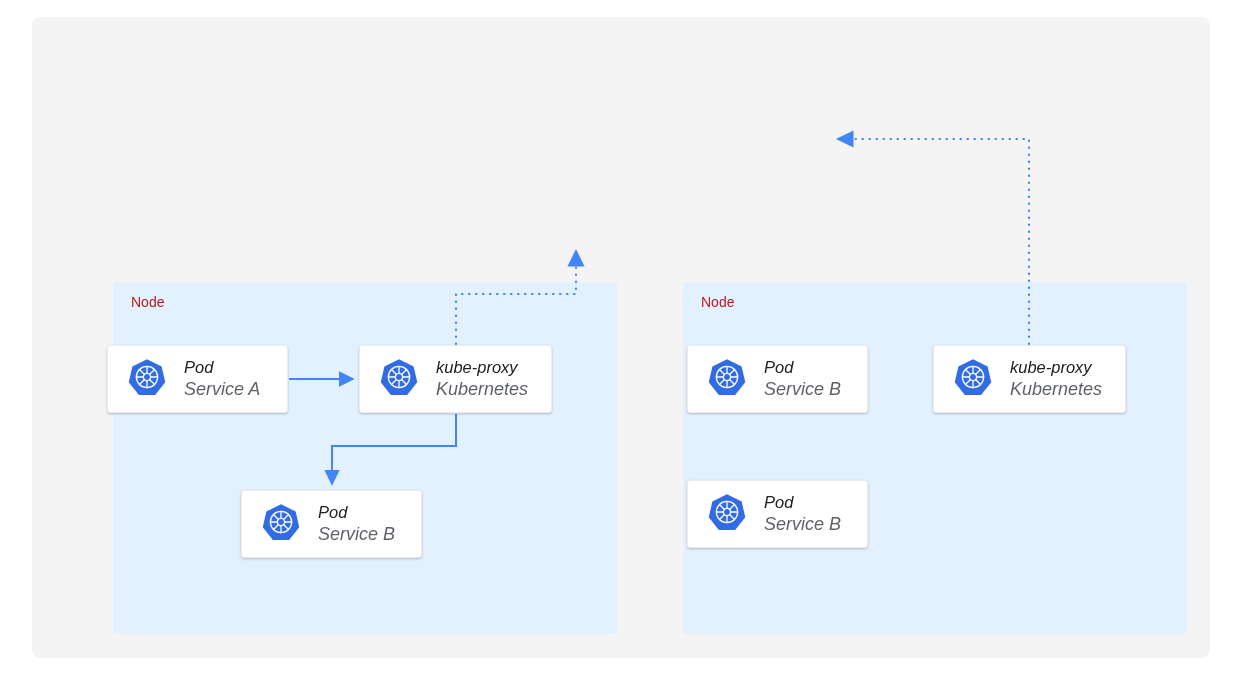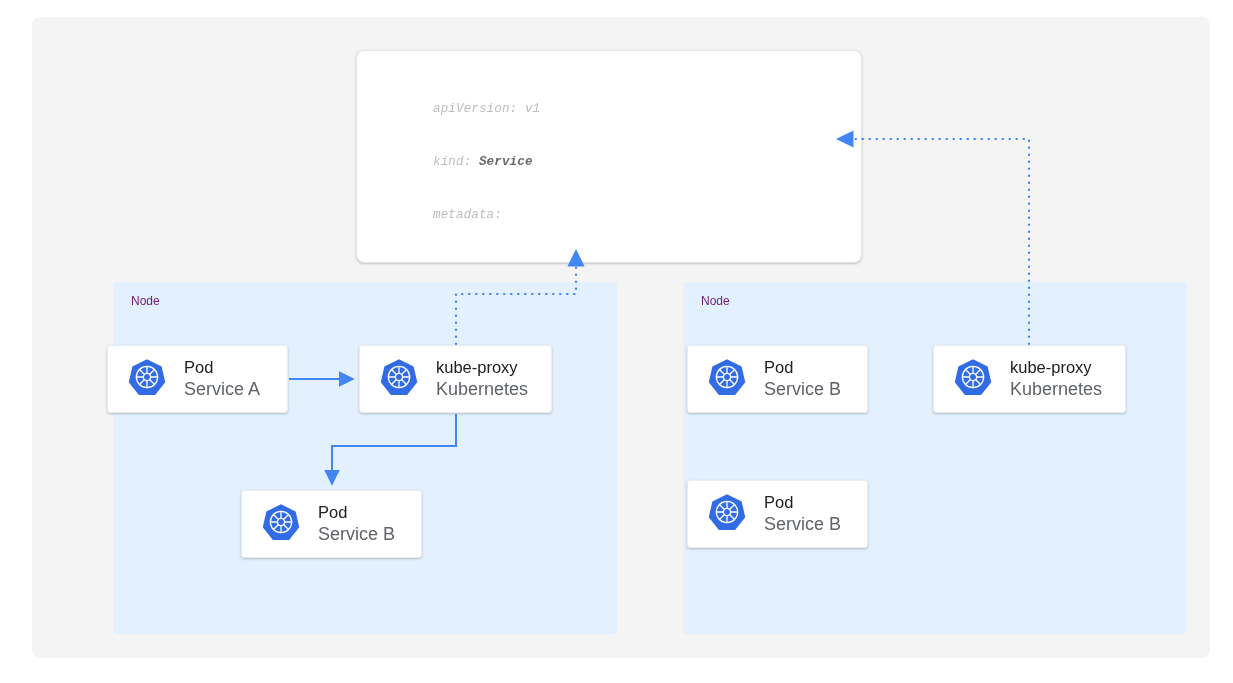--- a/index.html
+++ b/index.html
@@ -69,35 +69,36 @@
     position: absolute;
     background: #e3f0fd;
     border-radius: 4px;
   }
   #node-left  { left: 81px;  top: 265px; width: 504px; height: 352px; }
   #node-right { left: 651px; top: 265px; width: 504px; height: 352px; }
   .node-label {
     position: absolute;
     left: 18px;
     top: 12px;
-    font-size: 12px;
-    color: #701a75;
+    font-size: 14px;
+    color: #b91c1c;
     font-family: "Liberation Sans", sans-serif;
   }
 
   
   .card {
     position: absolute;
     background: #ffffff;
     border: 1px solid #ececec;
     border-radius: 3px;
     box-sizing: border-box;
     box-shadow: 0 1px 2px rgba(60,64,67,0.20), 0 1px 3px rgba(60,64,67,0.10);
     display: flex;
     align-items: center;
+    font-style: italic;
   }
   .card .k8s-icon {
     flex: 0 0 auto;
     margin-left: 20px;
     margin-right: 18px;
   }
   .card .card-text {
     display: flex;
     flex-direction: column;
     justify-content: center;
@@ -132,35 +133,20 @@
     pointer-events: none;
   }
 </style>
 </head>
 <body>
 
 <div id="stage">
 
   <div id="canvas">
 
-    <div id="yaml-card">
-      <div id="yaml-code">
-        <span class="ln">apiVersion: v1</span>
-        <span class="ln"><span>kind: </span><span class="b">Service</span></span>
-        <span class="ln">metadata:</span>
-        <span class="ln">  name: my-service</span>
-        
-        
-        
-        
-        
-        
-        
-      </div>
-    </div>
 
     <div class="node-box" id="node-left">
       <span class="node-label">Node</span>
     </div>
 
     <div class="node-box" id="node-right">
       <span class="node-label">Node</span>
     </div>
 
   </div>

